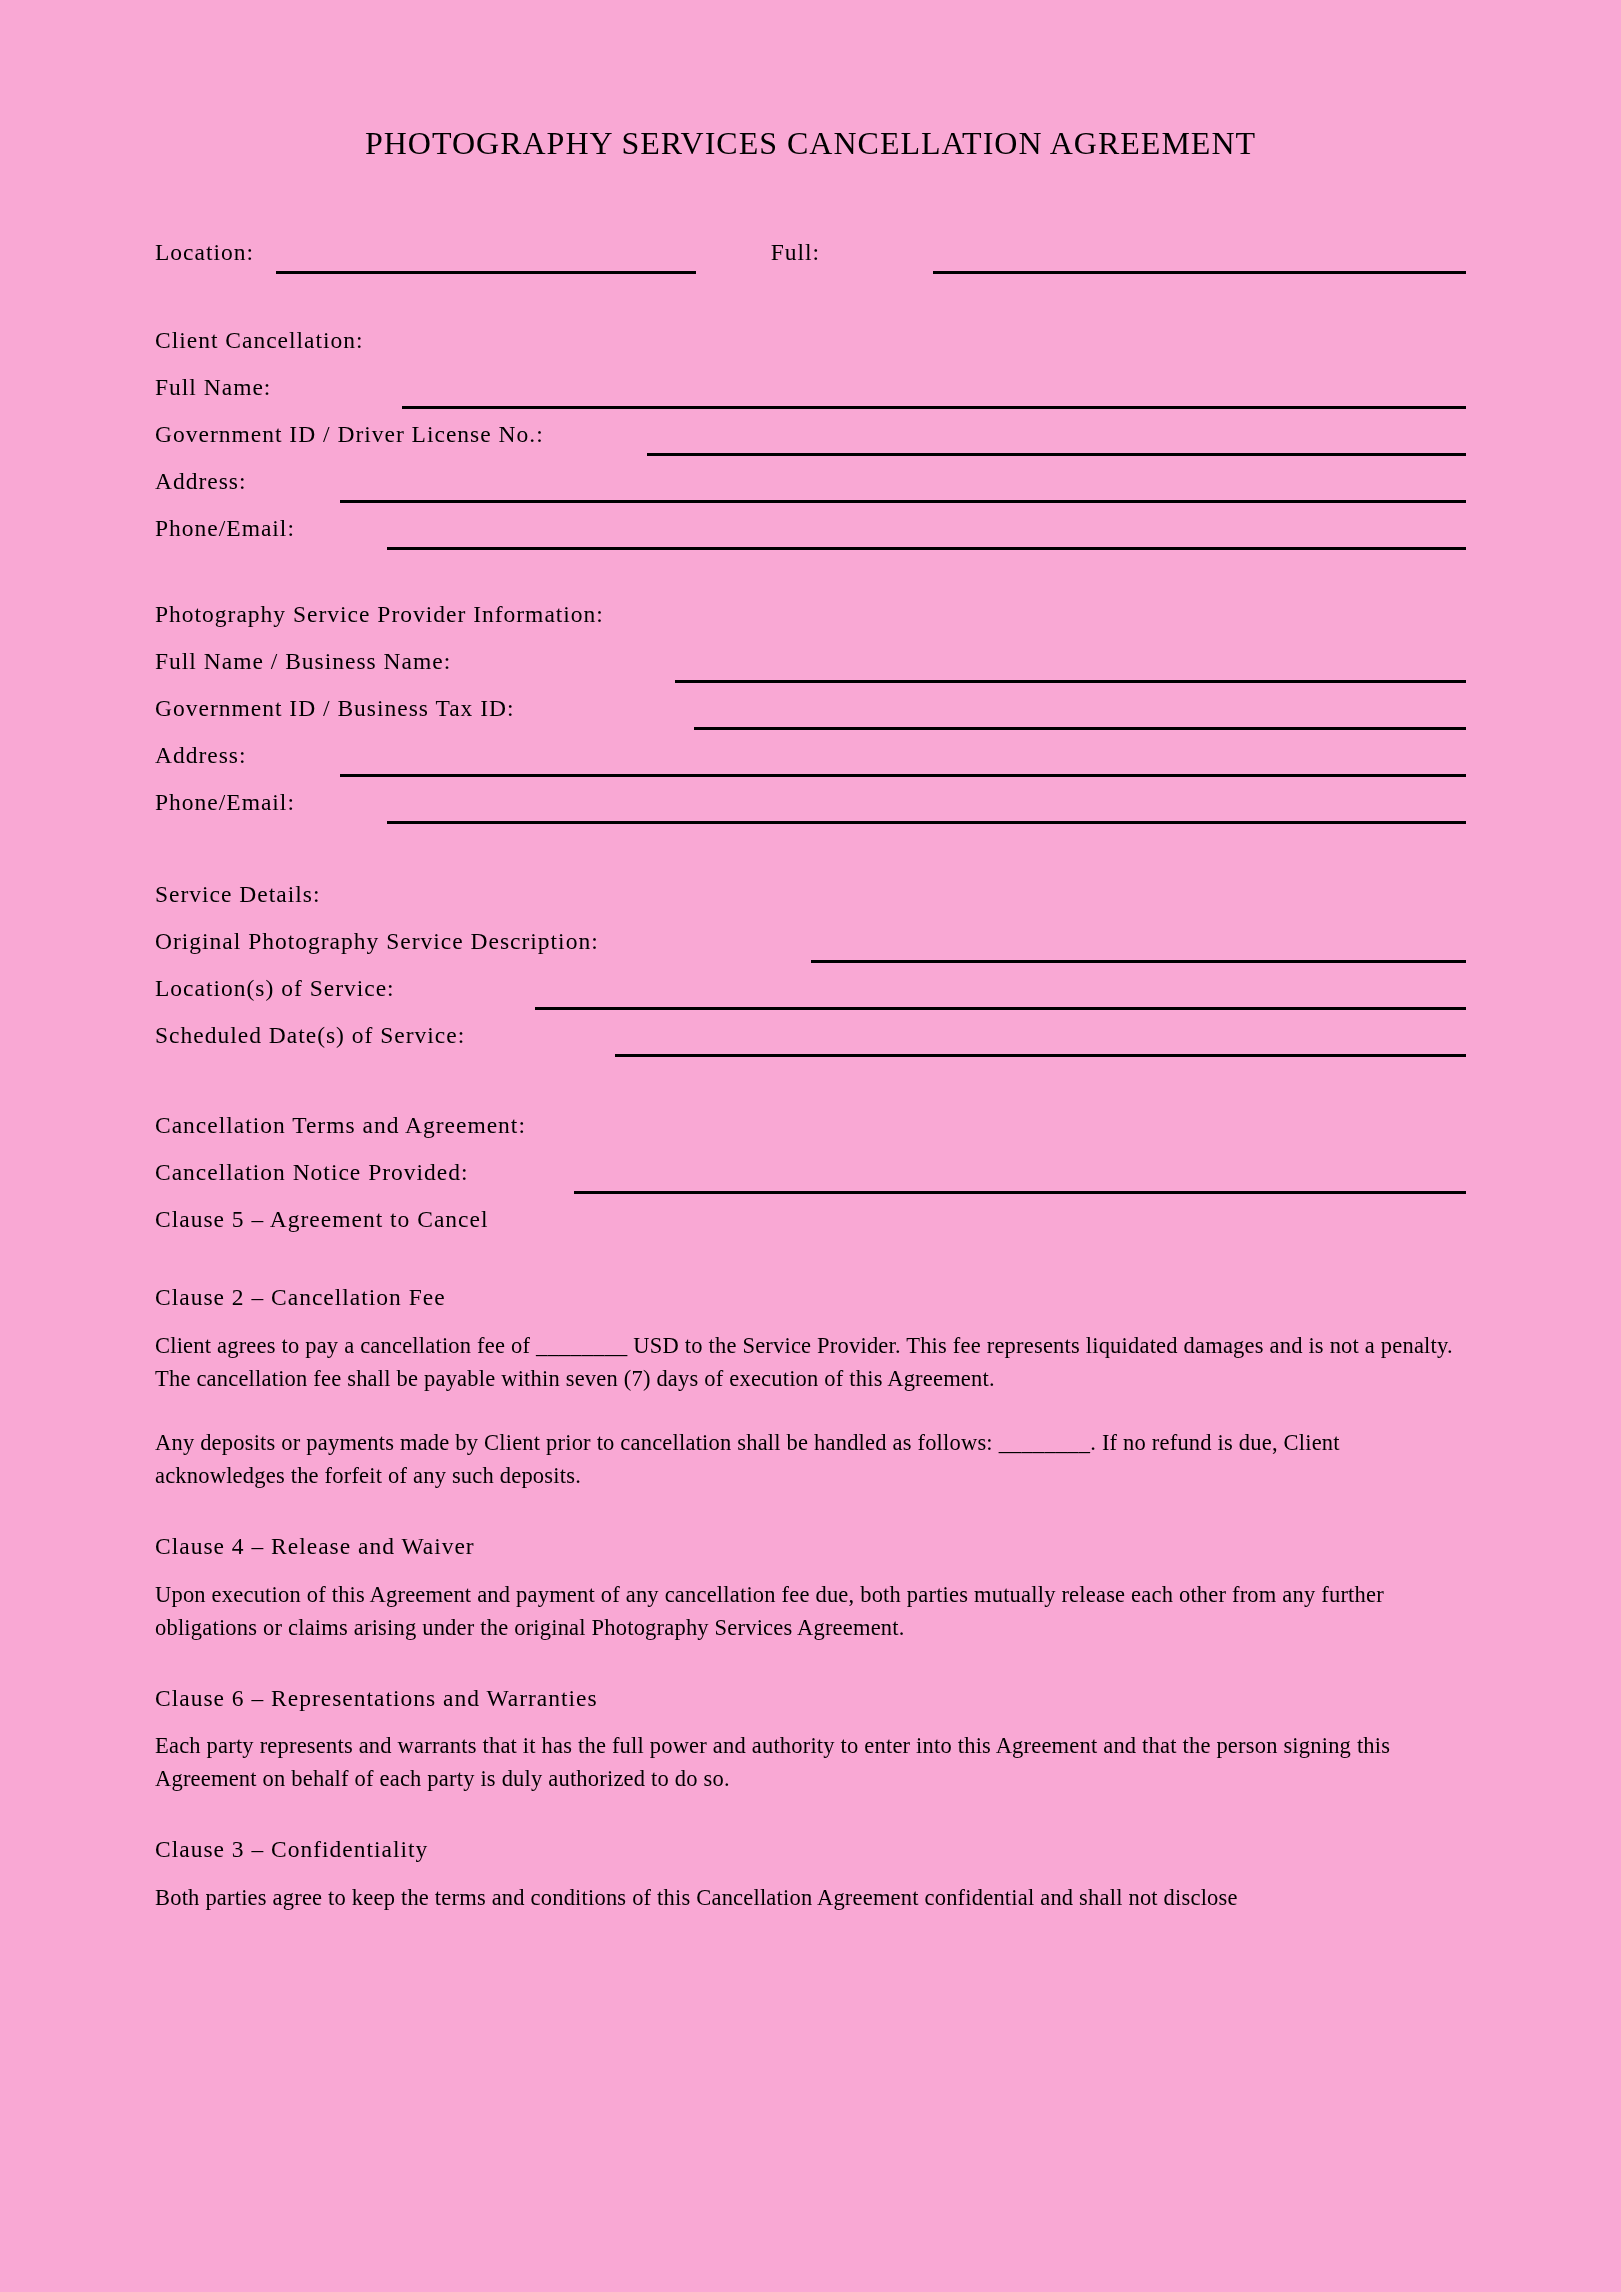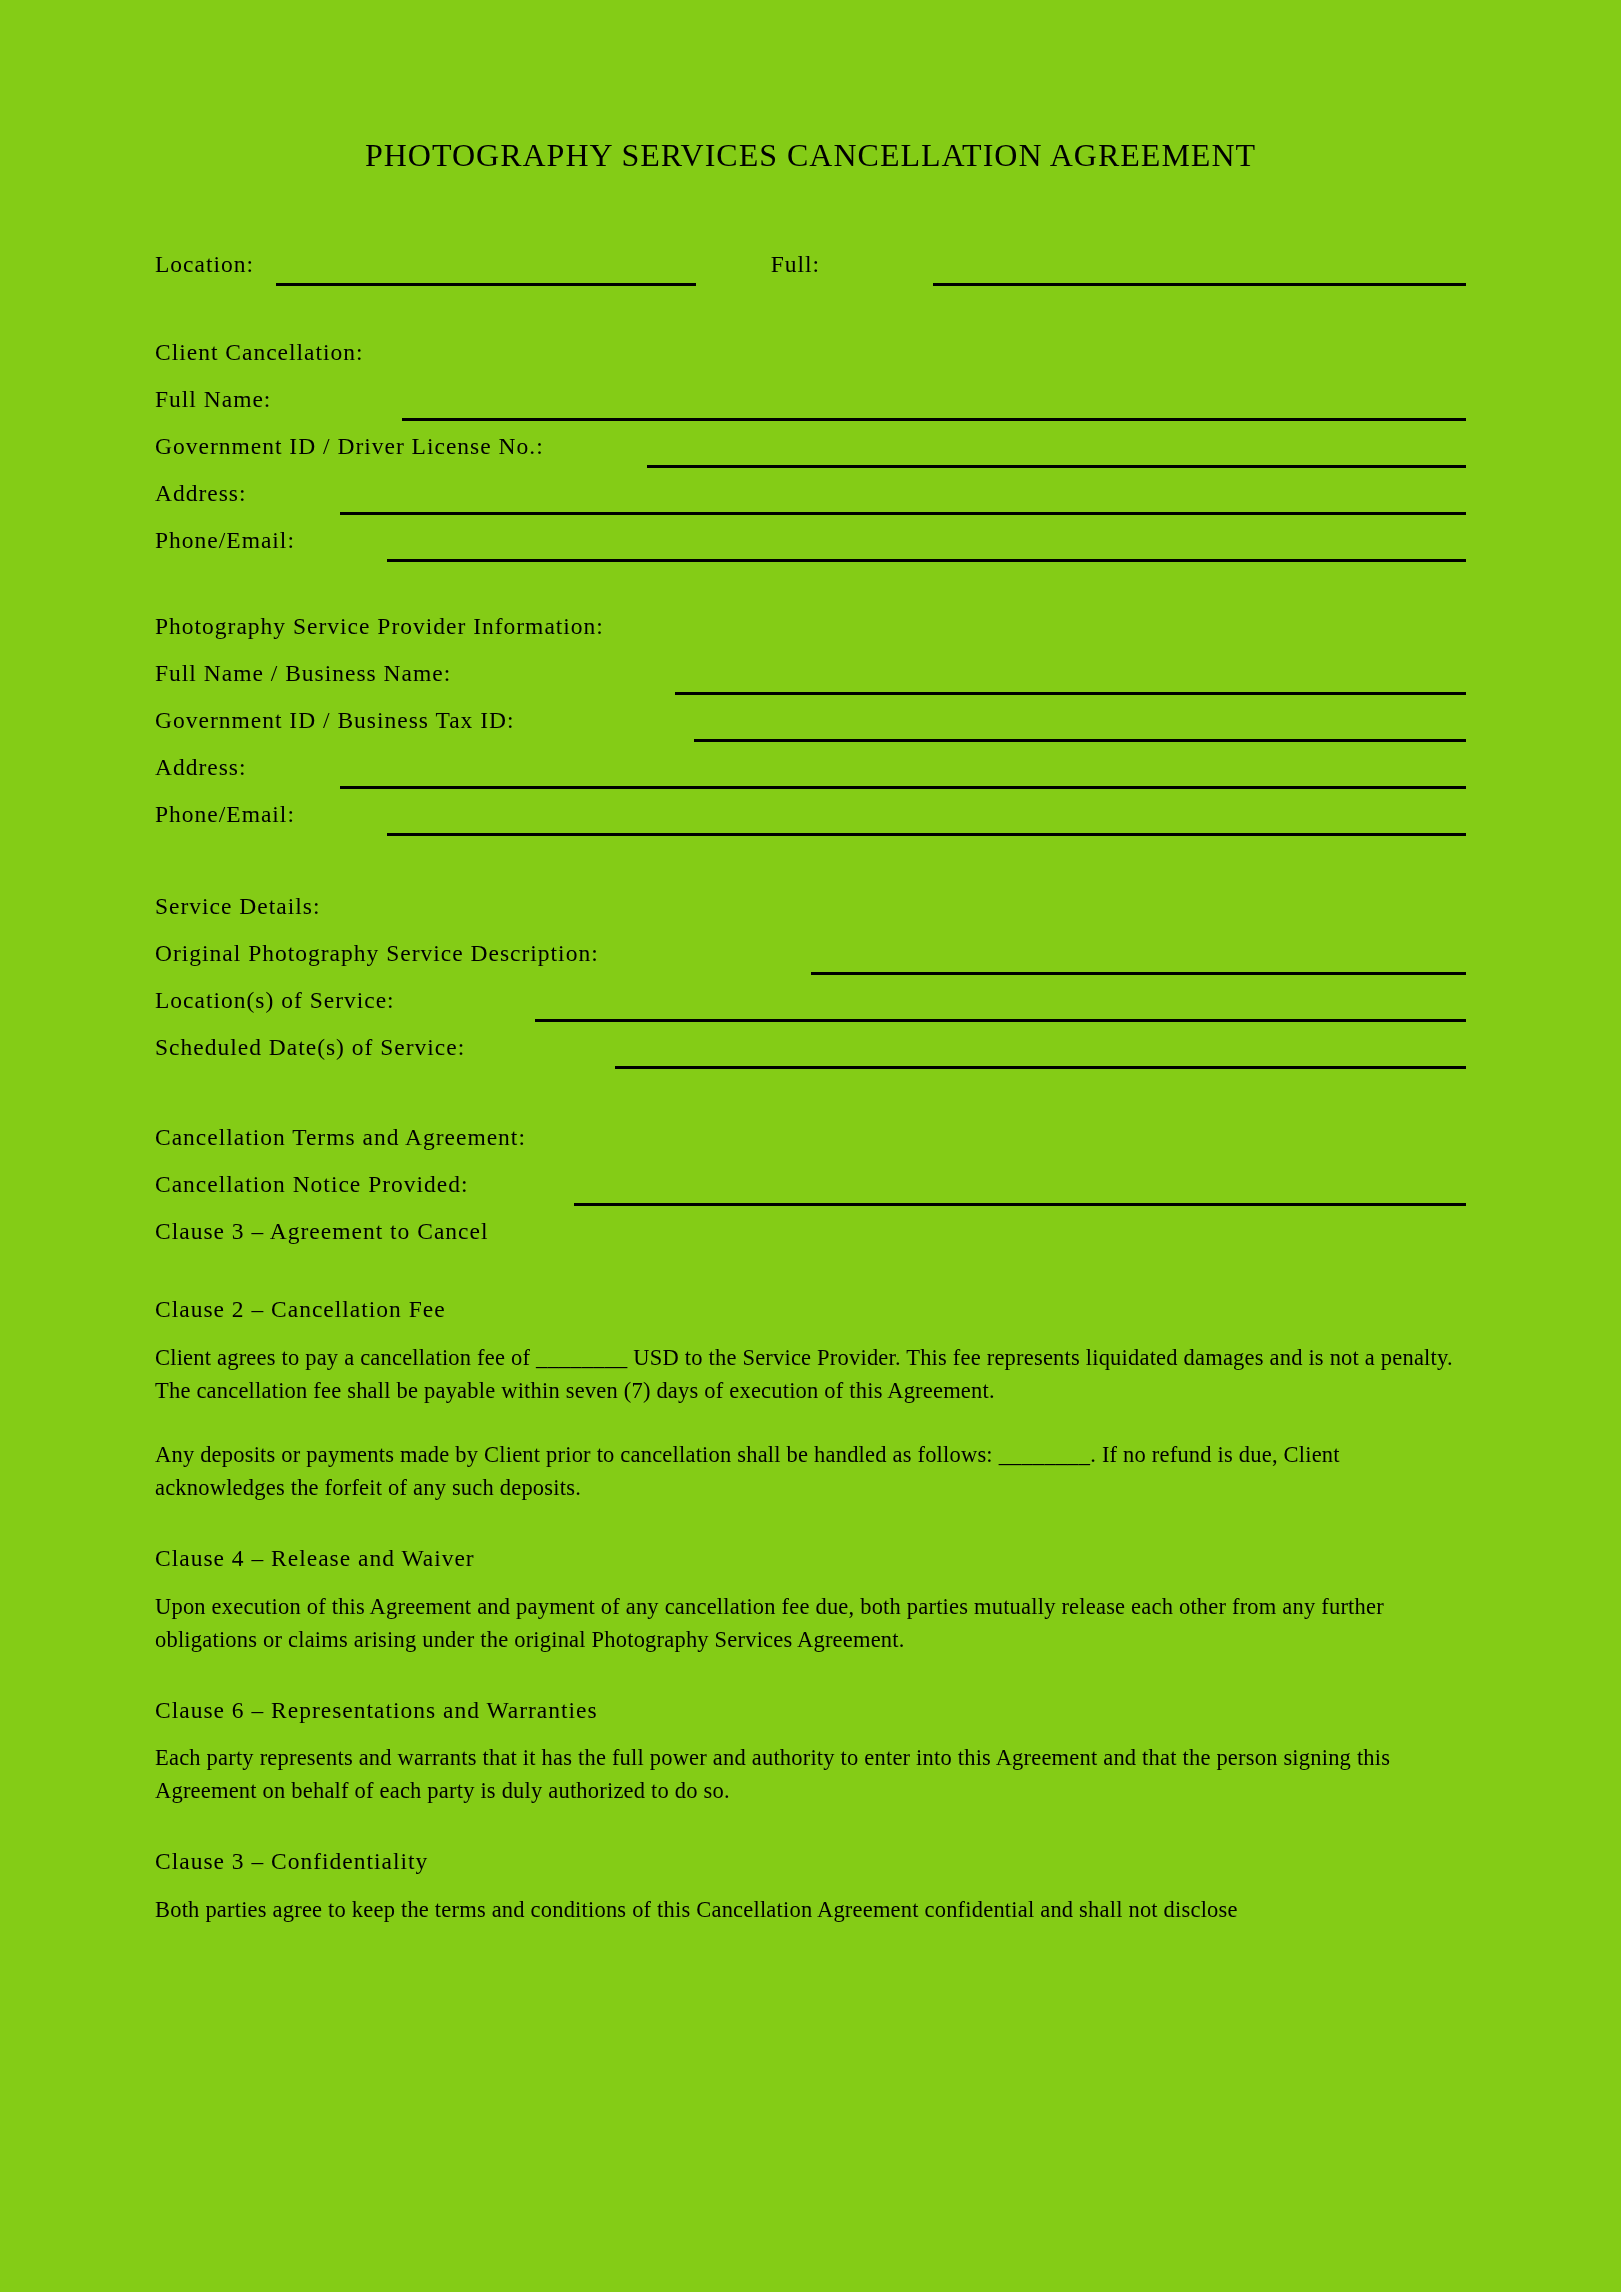--- a/index.html
+++ b/index.html
@@ -5,25 +5,25 @@
   html, body {
     margin: 0;
     padding: 0;
     background: #e8e8e8;
   }
   .page {
     position: relative;
     width: 1621px;
     height: 2293px;
     margin: 0 auto;
-    background: #84cc16;
+    background: #f9a8d4;
     color: #000000;
     font-family: "Liberation Serif", "DejaVu Serif", serif;
     box-sizing: border-box;
-    padding: 12px 155px;
+    padding: 0 155px;
     overflow: hidden;
   }
   .title {
     margin: 0;
     padding-top: 123px;
     font-size: 32px;
     font-weight: normal;
     letter-spacing: 1px;
     text-align: center;
     line-height: 41px;
@@ -165,21 +165,21 @@
   </div>
 
   <div class="section-cancel">
     <h2 class="sec-h">Cancellation Terms and Agreement:</h2>
     <div class="form-row">
       <span class="lbl">Cancellation Notice Provided:</span>
       <span class="blank-abs" style="left:419px"></span>
     </div>
 
     <section class="clause clause-first">
-      <h3 class="clause-h">Clause 3 – Agreement to Cancel</h3>
+      <h3 class="clause-h">Clause 5 – Agreement to Cancel</h3>
     </section>
 
     <section class="clause">
       <h3 class="clause-h">Clause 2 – Cancellation Fee</h3>
       <p class="body-p">Client agrees to pay a cancellation fee of ________ USD to the Service Provider. This fee represents liquidated damages and is not a penalty. The cancellation fee shall be payable within seven (7) days of execution of this Agreement.</p>
     </section>
 
     <section class="clause">
       <p class="body-p">Any deposits or payments made by Client prior to cancellation shall be handled as follows: ________. If no refund is due, Client acknowledges the forfeit of any such deposits.</p>
     </section>

